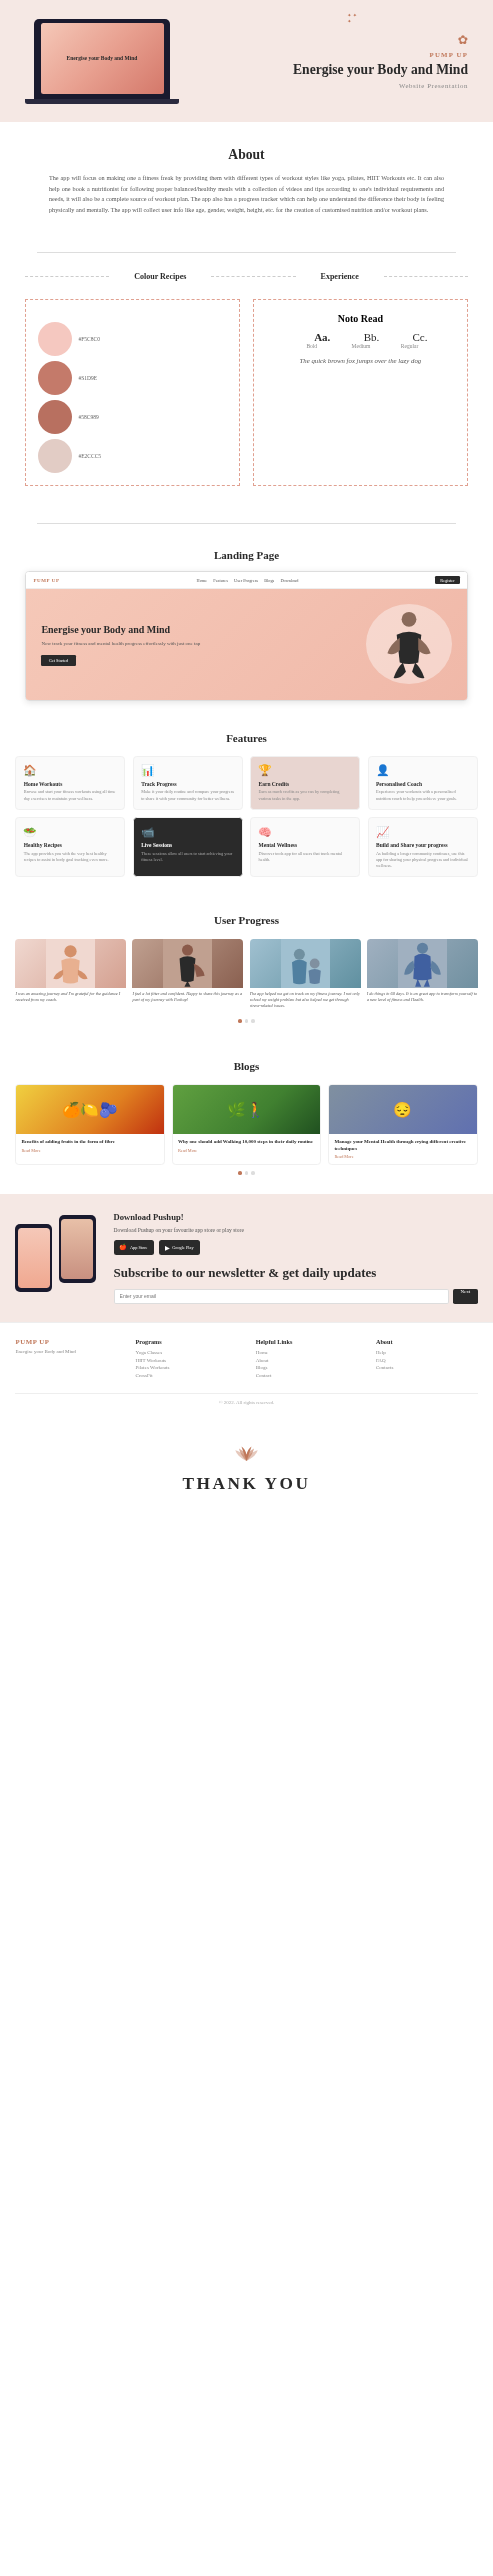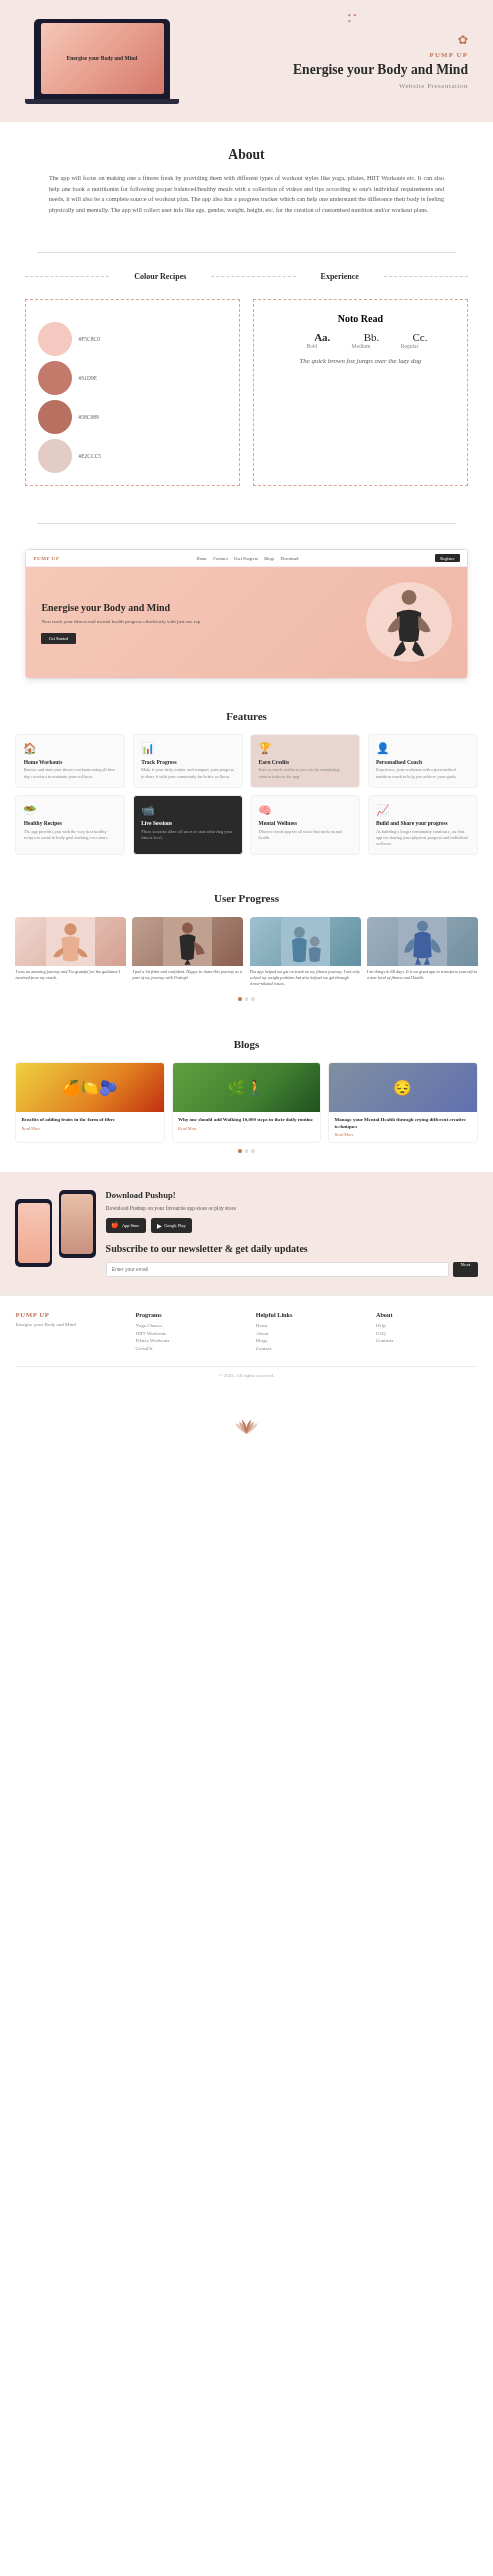--- a/index.html
+++ b/index.html
@@ -432,21 +432,21 @@
     .blog-read-more {
       font-size: 4.3px;
       color: #c0785a;
     }
 
     
     .download-section {
       background: #f5e8e4;
       padding: 18.5px 15.4px;
       display: flex;
-      gap: 10px;
+      gap: 18px;
       align-items: center;
     }
     .phone-mockups {
       display: flex;
       gap: 6.2px;
     }
     .phone-mockup {
       width: 37px;
       height: 68px;
       background: #1a1a2e;
@@ -483,21 +483,21 @@
       padding: 3.1px 6.2px;
       display: flex;
       align-items: center;
       gap: 2.5px;
       font-size: 4.3px;
     }
     .store-icon {
       font-size: 6.2px;
     }
     .newsletter-title {
-      font-size: 10px;
+      font-size: 13px;
       font-weight: bold;
       color: #2a2a2a;
       margin-bottom: 8px;
     }
     .newsletter-input-row {
       display: flex;
       gap: 3.7px;
     }
     .newsletter-input {
       flex: 1;
@@ -674,20 +674,21 @@
         <div class="font-weight-desc">Regular</div>
       </div>
     </div>
     <div class="font-sample">The quick brown fox jumps over the lazy dog</div>
   </div>
 </div>
 
 <hr class="divider-line">
 
 <section class="landing-section">
+  <h2 class="landing-title">Landing Page</h2>
   <div class="browser-mockup">
 
     <div class="browser-bar">
       <span class="nav-brand">PUMP UP</span>
       <div class="nav-links">
         <span class="nav-link">Home</span>
         <span class="nav-link">Features</span>
         <span class="nav-link">User Progress</span>
         <span class="nav-link">Blogs</span>
         <span class="nav-link">Download</span>
@@ -926,14 +927,15 @@
 
 <section class="thankyou-section">
   <div class="thankyou-lotus">
     <svg width="25" height="25" viewBox="0 0 40 40">
       <path d="M20 35 Q10 25 8 15 Q14 18 20 25 Q26 18 32 15 Q30 25 20 35Z" fill="#c0785a" opacity="0.6"></path>
       <path d="M20 35 Q15 22 12 12 Q18 16 20 25 Q22 16 28 12 Q25 22 20 35Z" fill="#c0785a"></path>
       <path d="M20 35 Q5 28 2 18 Q10 20 20 28 Z" fill="#c0785a" opacity="0.4"></path>
       <path d="M20 35 Q35 28 38 18 Q30 20 20 28 Z" fill="#c0785a" opacity="0.4"></path>
     </svg>
   </div>
+  <div class="thankyou-text">THANK YOU</div>
 </section>
 
 
 </body></html>

